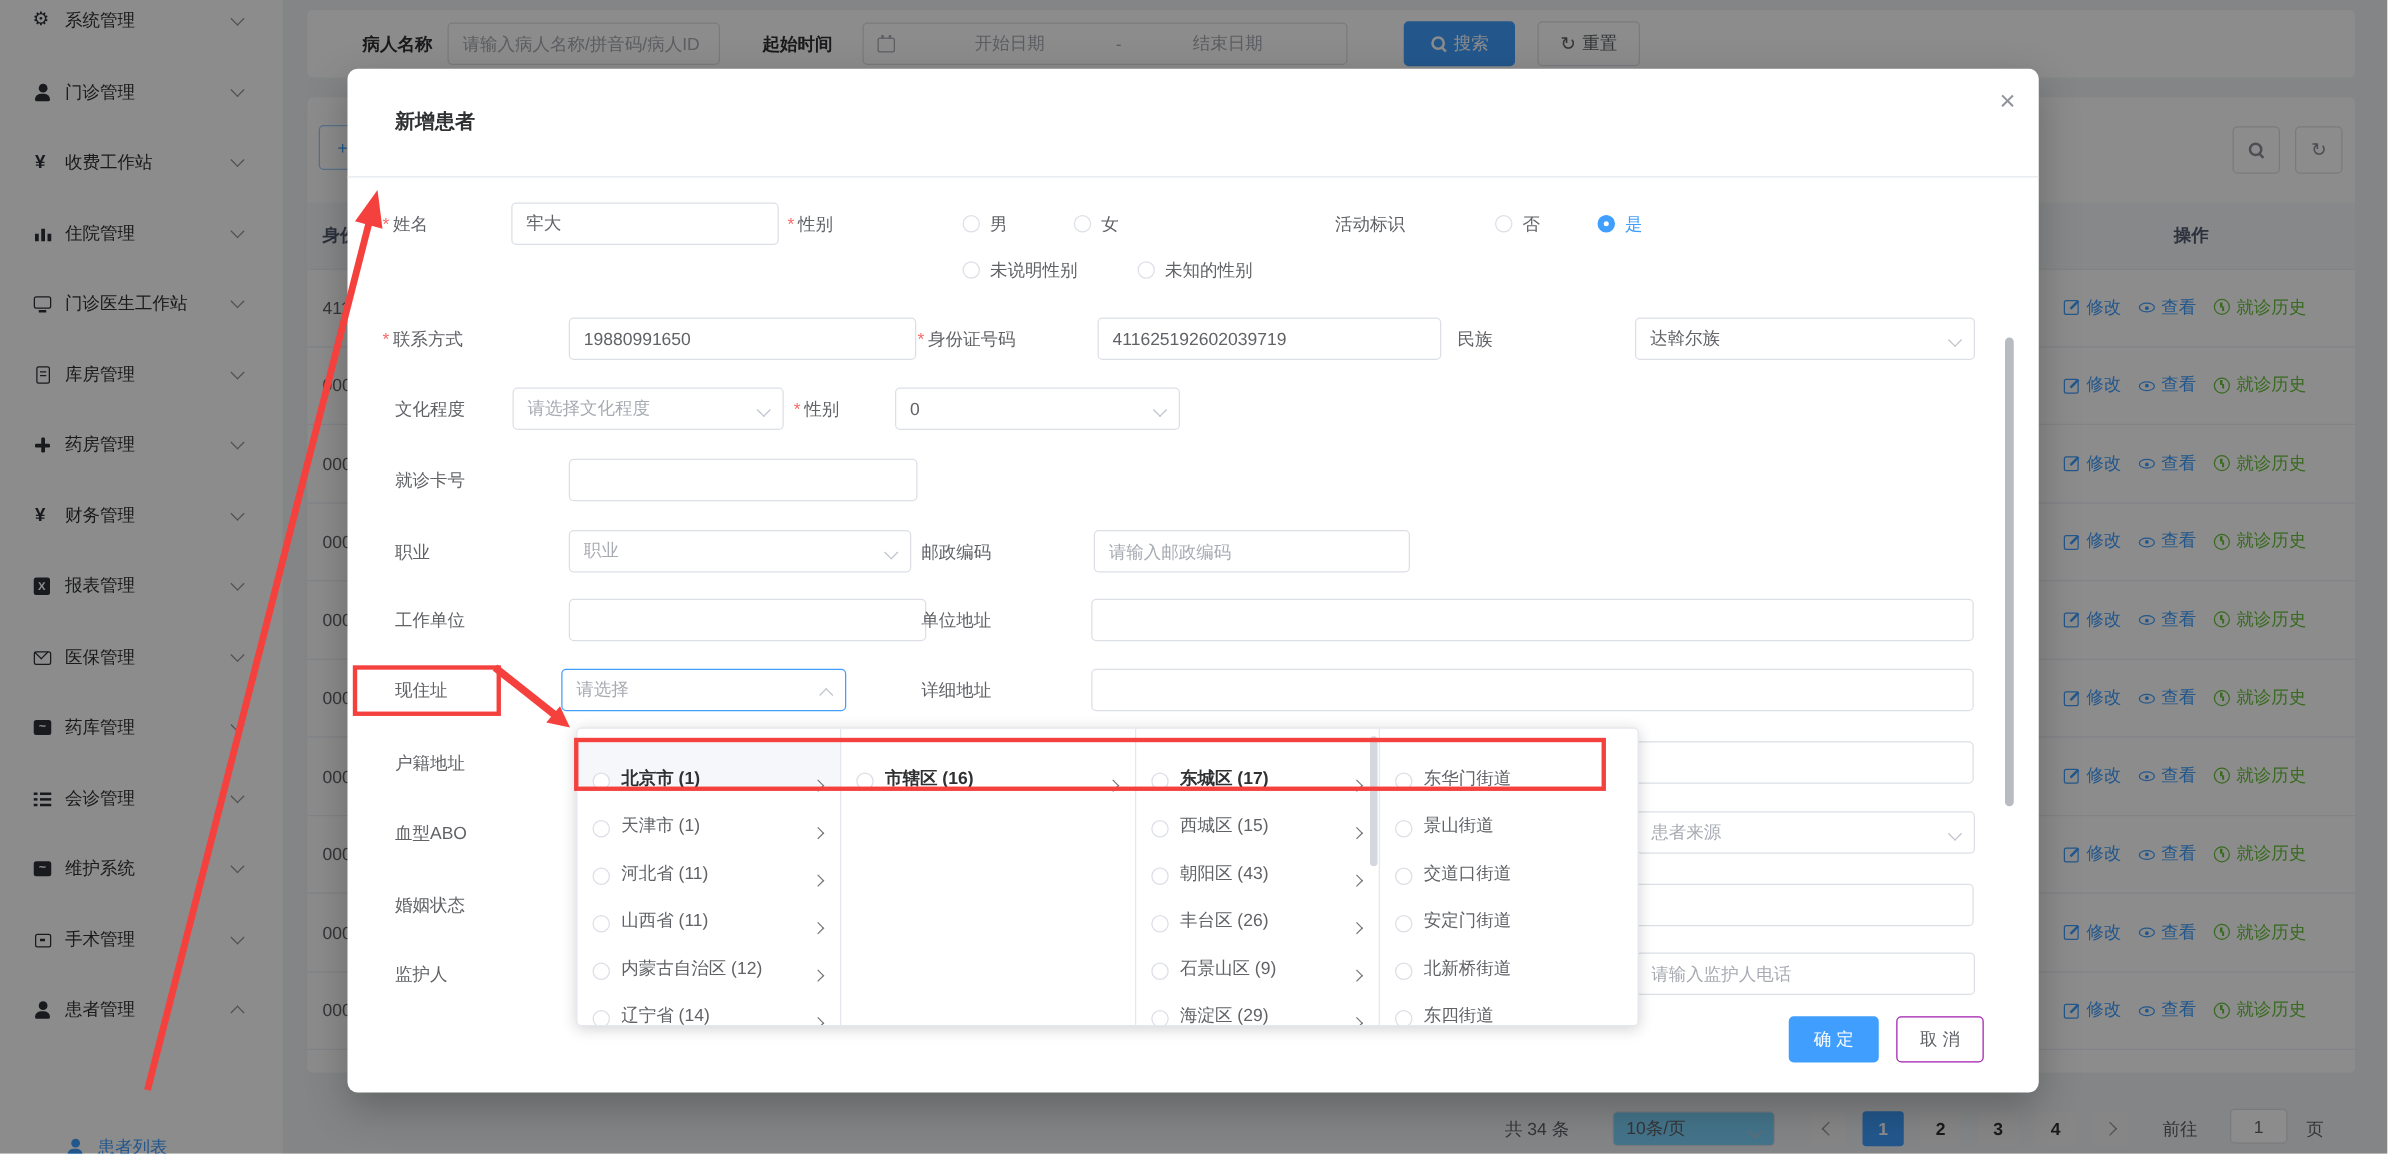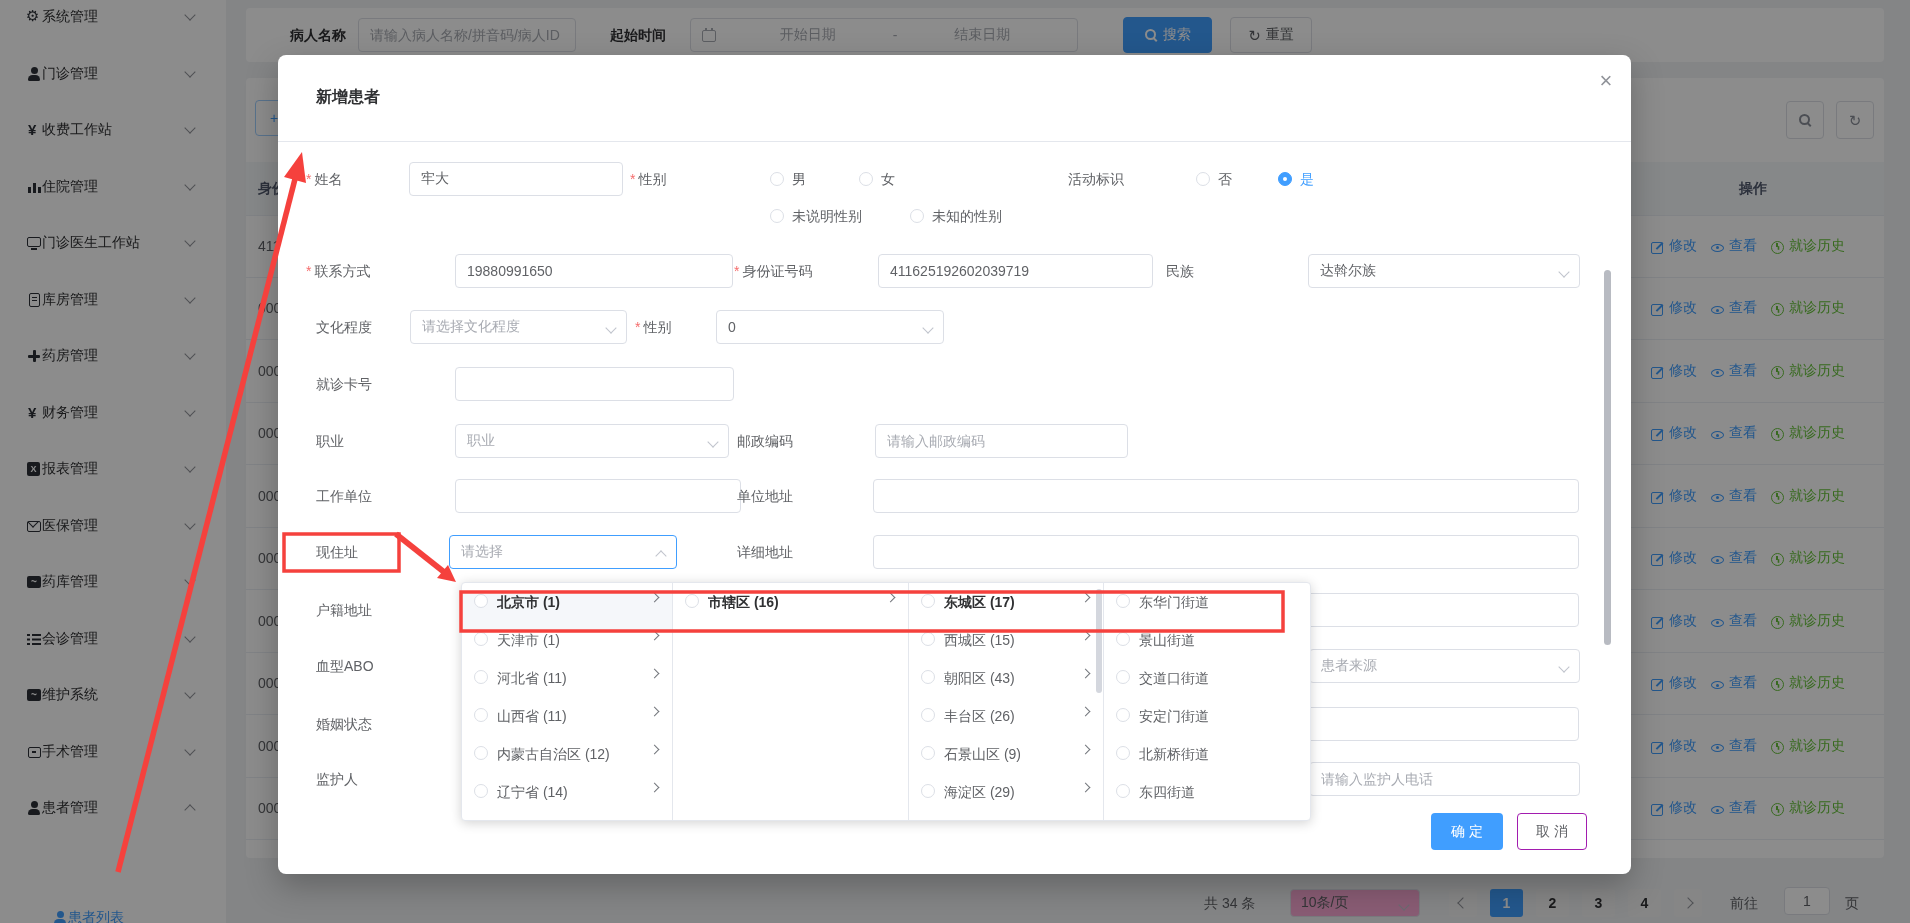--- a/index.html
+++ b/index.html
@@ -3,21 +3,21 @@
 <meta charset="utf-8">
 <style>
   html,body{margin:0;padding:0}
   body{width:1910px;height:923px;overflow:hidden;position:relative;
        font-family:"Liberation Sans","DejaVu Sans",sans-serif;font-size:14px;color:#606266;background:#f0f2f5}
   .abs{position:absolute}
   
   #sidebar{position:absolute;left:0;top:0;width:226px;height:923px;background:#fff;z-index:1}
   #side-list{position:absolute;left:0;top:-11px;width:226px;display:flex;flex-direction:column}
   .sitem{height:56.5px;display:flex;align-items:center;padding:0 0 0 26px;box-sizing:border-box;color:#2d3138;cursor:pointer}
-  .slab{flex:1;white-space:nowrap;color:#303133}
+  .slab{margin-left:10px;flex:1;white-space:nowrap;color:#303133}
   .chev{width:7px;height:7px;border-right:1.5px solid #909399;border-bottom:1.5px solid #909399;
         transform:rotate(45deg);margin-right:32px;margin-top:-4px;flex:none}
   .expanded .chev{transform:rotate(-135deg);margin-top:4px}
   #submenu-item{position:absolute;left:0;top:898px;width:226px;height:40px;display:flex;align-items:center;
         padding-left:52px;box-sizing:border-box;color:#409eff;background:#fff}
   #submenu-item .slab{color:#409eff}
   
   .mi{display:inline-block;width:16px;height:16px;position:relative;flex:none;color:#2d3138;font-style:normal}
   .mi-gear::before{content:"\2699";position:absolute;left:0;top:-1px;font-size:15px;line-height:16px}
   .mi-yen::before{content:"\00A5";position:absolute;left:2px;top:0;font-weight:bold;font-size:15px;line-height:16px}
@@ -68,38 +68,38 @@
        display:flex;align-items:center;justify-content:center;color:#8a8f99;cursor:pointer}
   
   #thead{position:absolute;left:0;top:84px;width:1638px;height:53px;background:#f5f7fa;border-bottom:1px solid #ebeef5;
        display:flex;align-items:center;font-weight:bold;color:#515a6e}
   #th-id{position:absolute;left:12px;white-space:nowrap}
   #th-ops{position:absolute;left:1457px;width:100px;text-align:center}
   #tbody{position:absolute;left:0;top:137px;width:1638px}
   .trow{height:61.5px;border-bottom:1px solid #ebeef5;position:relative}
   .tid{position:absolute;left:12px;top:50%;transform:translateY(-50%);white-space:nowrap;color:#606266}
   .ops{position:absolute;left:1404px;top:50%;transform:translateY(-50%);display:flex;gap:13px;white-space:nowrap}
-  .op{display:flex;align-items:flex-end;gap:4px;cursor:pointer;text-decoration:none}
+  .op{display:flex;align-items:center;gap:4px;cursor:pointer;text-decoration:none}
   .op.blue{color:#409eff}.op.green{color:#67c23a}
   .oi{display:inline-block;width:15px;height:15px;position:relative}
   .oi-edit::before{content:"";position:absolute;left:1px;top:2px;width:10px;height:10px;border:1.5px solid currentColor;border-radius:2px}
   .oi-edit::after{content:"";position:absolute;left:5px;top:5px;width:9px;height:1.8px;background:currentColor;transform:rotate(-45deg)}
   .oi-eye::before{content:"";position:absolute;left:1px;top:4px;width:11px;height:6px;border:1.5px solid currentColor;border-radius:50%}
   .oi-eye::after{content:"";position:absolute;left:5.5px;top:6.5px;width:3px;height:3px;background:currentColor;border-radius:50%}
   .oi-clock::before{content:"";position:absolute;left:1px;top:1px;width:11px;height:11px;border:1.5px solid currentColor;border-radius:50%}
   .oi-clock::after{content:"";position:absolute;left:6.2px;top:3.5px;width:1.6px;height:4px;background:currentColor;box-shadow:1.5px 3px 0 -0.2px currentColor}
   
   #pagination{position:absolute;left:0;top:880px;width:1910px;height:43px;color:#606266}
   .pg{height:28px;min-width:33px;border-radius:3px;background:#f4f4f5;color:#303133;display:flex;align-items:center;
       justify-content:center;font-weight:bold;cursor:pointer}
   .pg.active{background:#409eff;color:#fff}
   .parrow{width:28px;min-width:28px}
   .pchev{width:7px;height:7px;border-right:1.5px solid #909399;border-bottom:1.5px solid #909399}
   .pchev.left{transform:rotate(135deg)}.pchev.right{transform:rotate(-45deg)}
-  .psel{position:absolute;left:1290px;top:9px;width:130px;height:28px;border:1px solid #dcdfe6;border-radius:4px;background:#f9a8d4;
+  .psel{position:absolute;left:1290px;top:9px;width:130px;height:28px;border:1px solid #dcdfe6;border-radius:4px;background:#7dd3fc;
       display:flex;align-items:center;padding:0 24px 0 10px;box-sizing:border-box;color:#606266}
   #pages{position:absolute;left:1449px;top:9px;display:flex;gap:13px}
   
   #overlay{position:absolute;left:0;top:0;width:1910px;height:923px;background:rgba(0,0,0,0.45);z-index:5}
   #modal{position:absolute;left:278px;top:55px;width:1353px;height:819px;background:#fff;border-radius:8px;
       box-shadow:0 12px 32px rgba(0,0,0,.25);z-index:10}
   #modal-title{position:absolute;left:38px;top:32px;font-size:16px;font-weight:bold;color:#303133}
   #modal-close{position:absolute;left:1312px;top:10px;width:32px;height:32px;display:flex;align-items:center;justify-content:center;
       color:#909399;font-size:22px;cursor:pointer}
   #modal-divider{position:absolute;left:0;top:86px;width:1353px;height:1px;background:#e4e7ed}
@@ -121,21 +121,21 @@
       font-size:14px;box-sizing:border-box;cursor:pointer}
   #btn-confirm{left:1153px;width:72px;background:#409eff;color:#fff}
   #btn-cancel{left:1239px;width:70px;background:#fff;border:1px solid #a21caf;color:#606266}
   #modal-scrollbar{position:absolute;left:1326px;top:215px;width:7px;height:375px;background:#b8bbc2;border-radius:4px}
   
   #cascader{position:absolute;left:461px;top:582px;width:850px;height:239px;background:#fff;border:1px solid #e4e7ed;
       border-radius:4px;box-shadow:0 2px 12px rgba(0,0,0,.18);z-index:20;box-sizing:border-box;overflow:hidden}
   .ccol{position:absolute;top:0;bottom:0;padding-top:11px;box-sizing:border-box}
   .ccol.b{border-right:1px solid #e4e7ed}
   #ccol1{left:0;width:211px}#ccol2{left:211px;width:236px}#ccol3{left:447px;width:195px}#ccol4{left:642px;width:208px}
-  .citem{height:38px;display:flex;align-items:flex-start;padding:0 8px 0 12px;box-sizing:border-box;color:#606266;cursor:pointer;white-space:nowrap}
+  .citem{height:38px;display:flex;align-items:flex-end;padding:0 8px 0 12px;box-sizing:border-box;color:#606266;cursor:pointer;white-space:nowrap}
   .citem .clab{flex:1;overflow:hidden}
   .citem.bold{color:#303133;font-weight:bold}
   .citem.hl{background:#f5f7fa}
   .cradio{width:14px;height:14px;border:1px solid #dcdfe6;border-radius:50%;background:#fff;box-sizing:border-box;margin-right:9px;flex:none}
   .cchev{width:6px;height:6px;border-right:1.4px solid #73767c;border-bottom:1.4px solid #73767c;transform:rotate(-45deg);margin-right:6px;flex:none}
   #cas-thumb{position:absolute;left:634px;top:6px;width:6px;height:104px;background:#d4d7de;border-radius:3px}
   
   #annotations{position:absolute;left:0;top:0;z-index:30;pointer-events:none}
 </style>
 </head>

